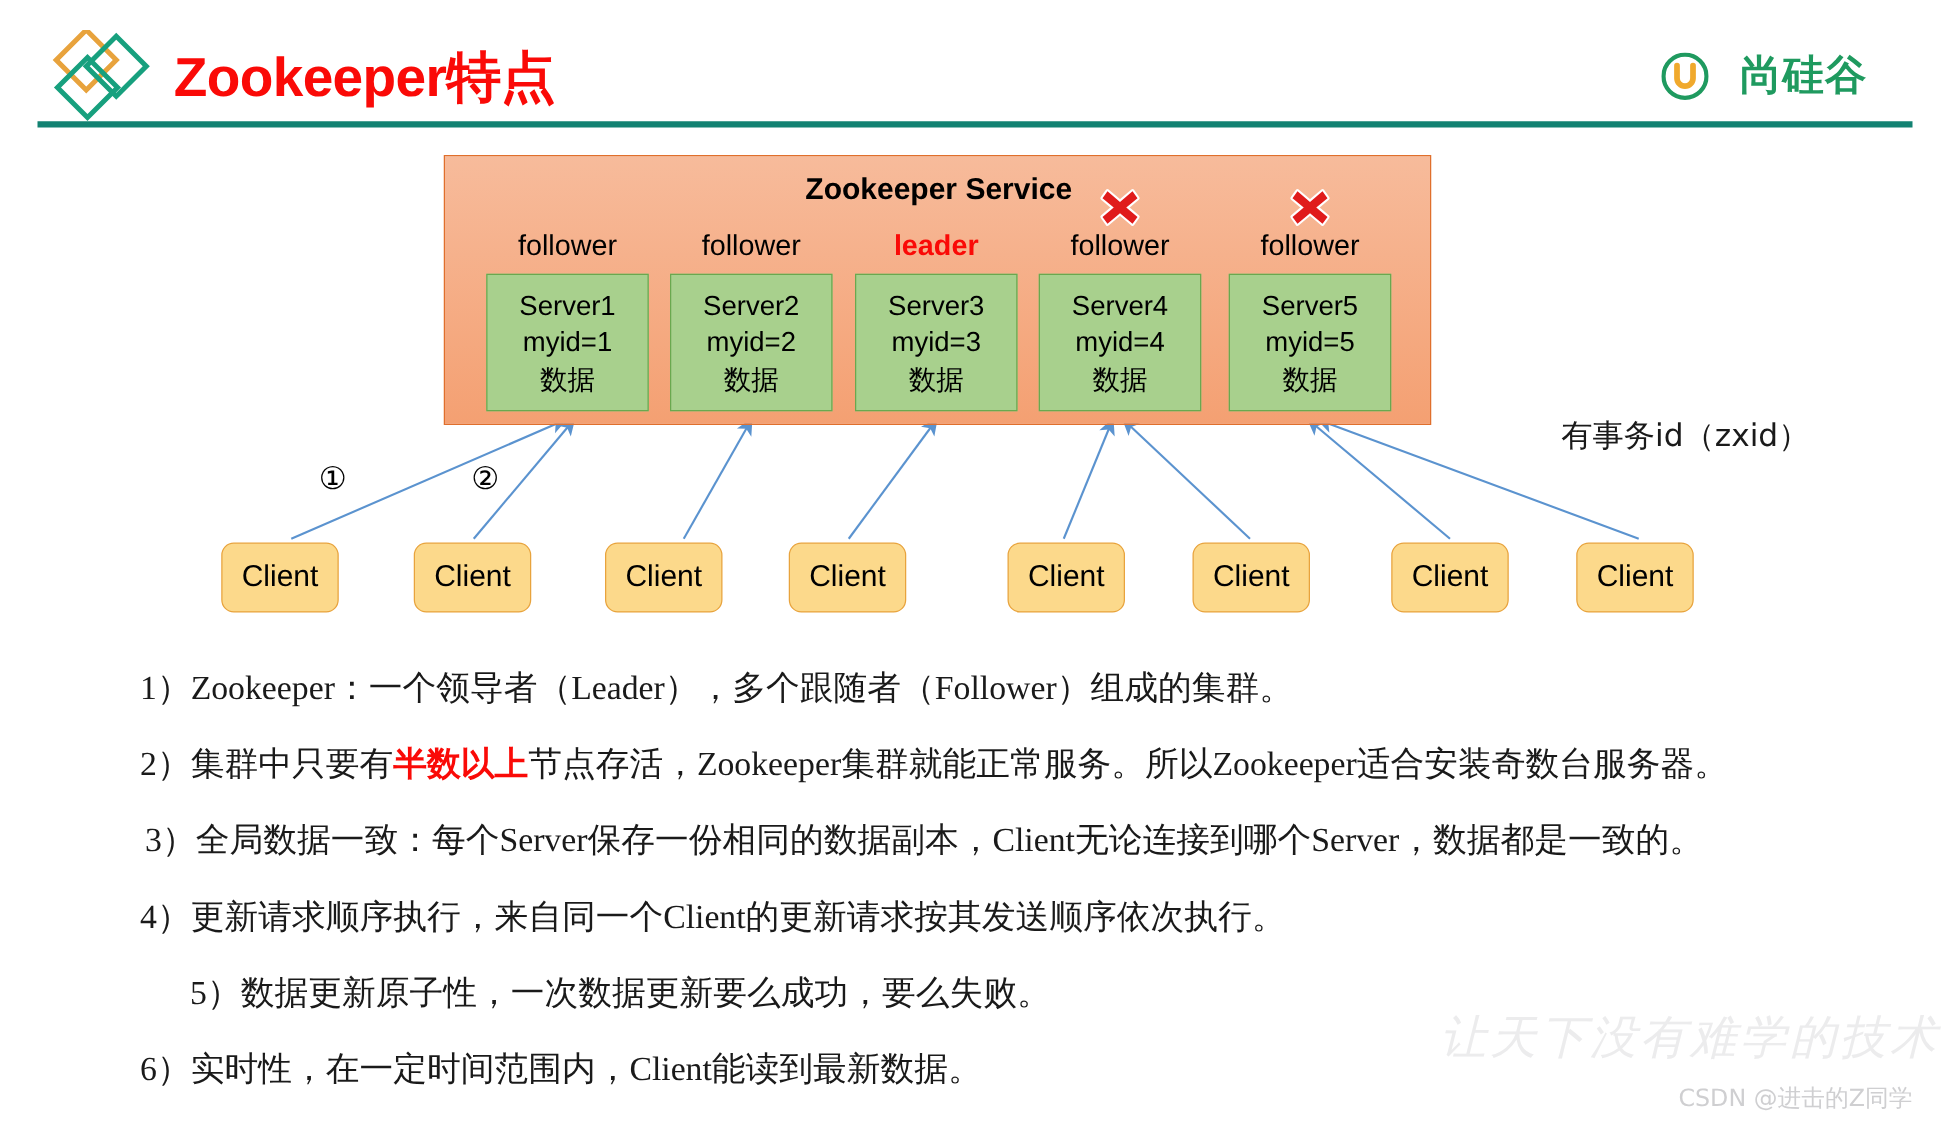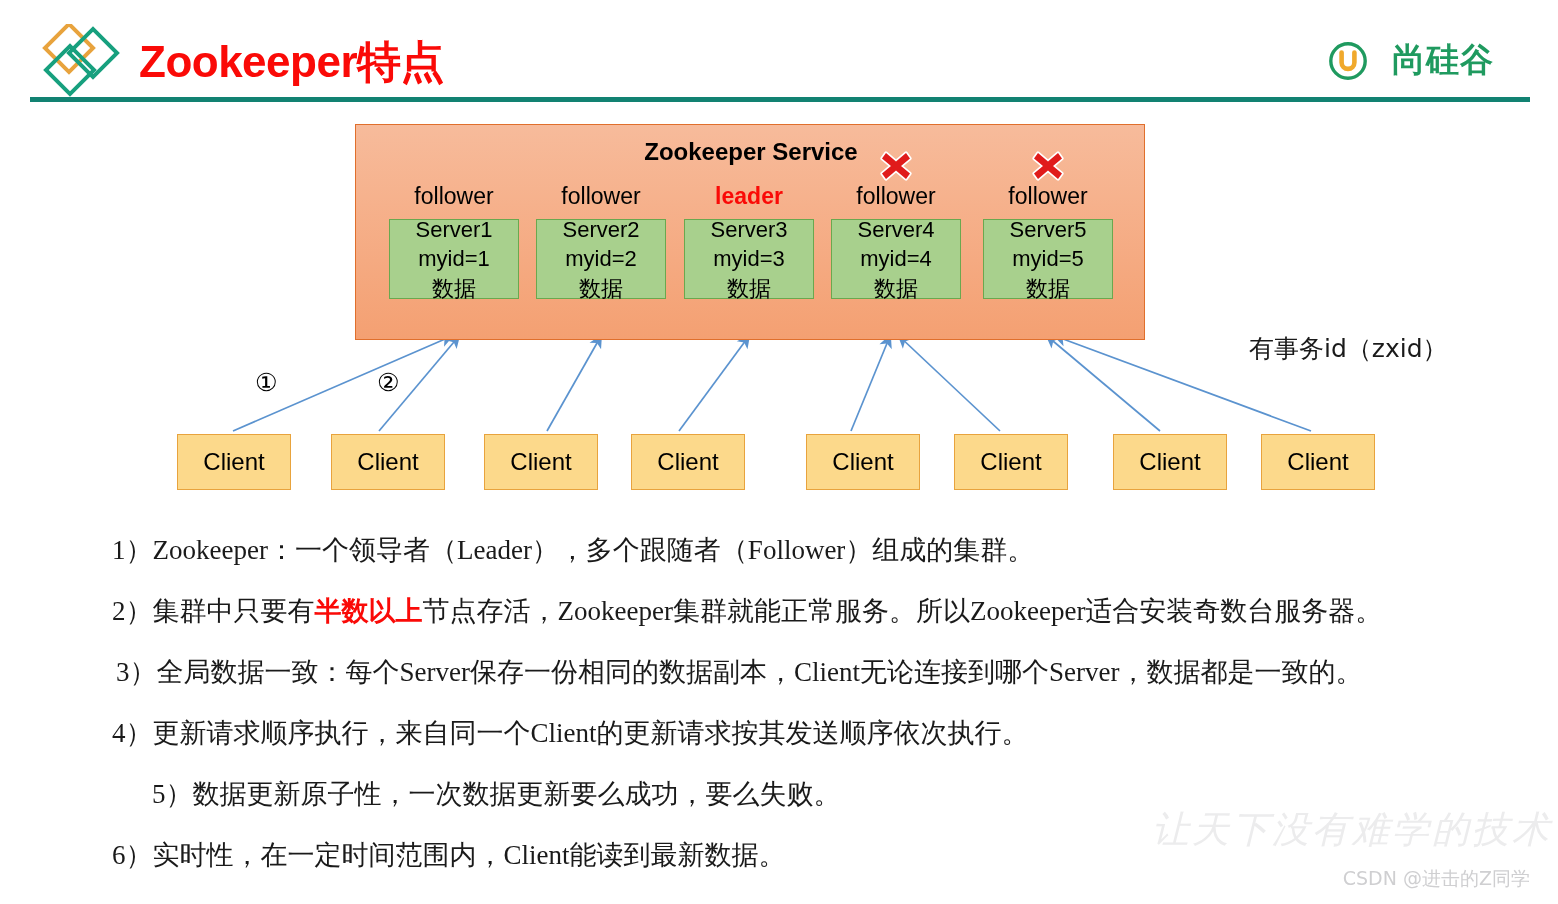--- a/index.html
+++ b/index.html
@@ -100,21 +100,21 @@
     line-height: 30px;
     white-space: nowrap;
   }
   .node-role.leader {
     color: #fa0a07;
     font-weight: bold;
   }
   .server-box {
     margin-top: 8px;
     width: 130px;
-    height: 80px;
+    height: 110px;
     background: #a8d08d;
     border: 1px solid #6aa84f;
     box-sizing: border-box;
     display: flex;
     flex-direction: column;
     align-items: center;
     justify-content: center;
     font-size: 22px;
     line-height: 1.34;
     color: #000;
@@ -146,25 +146,25 @@
     font-size: 25px;
     line-height: 1.36;
     color: #1a1a1a;
     white-space: nowrap;
     font-family: "DejaVu Sans", sans-serif;
   }
 
   .client-box {
     position: absolute;
     top: 330px;
-    width: 114px;
+    width: 94px;
     height: 56px;
     background: #fcd98b;
     border: 1.5px solid #e8a33d;
-    border-radius: 0;
+    border-radius: 10px;
     box-sizing: border-box;
     display: flex;
     align-items: center;
     justify-content: center;
     font-size: 24px;
     color: #000;
   }
 
   
   .points {

